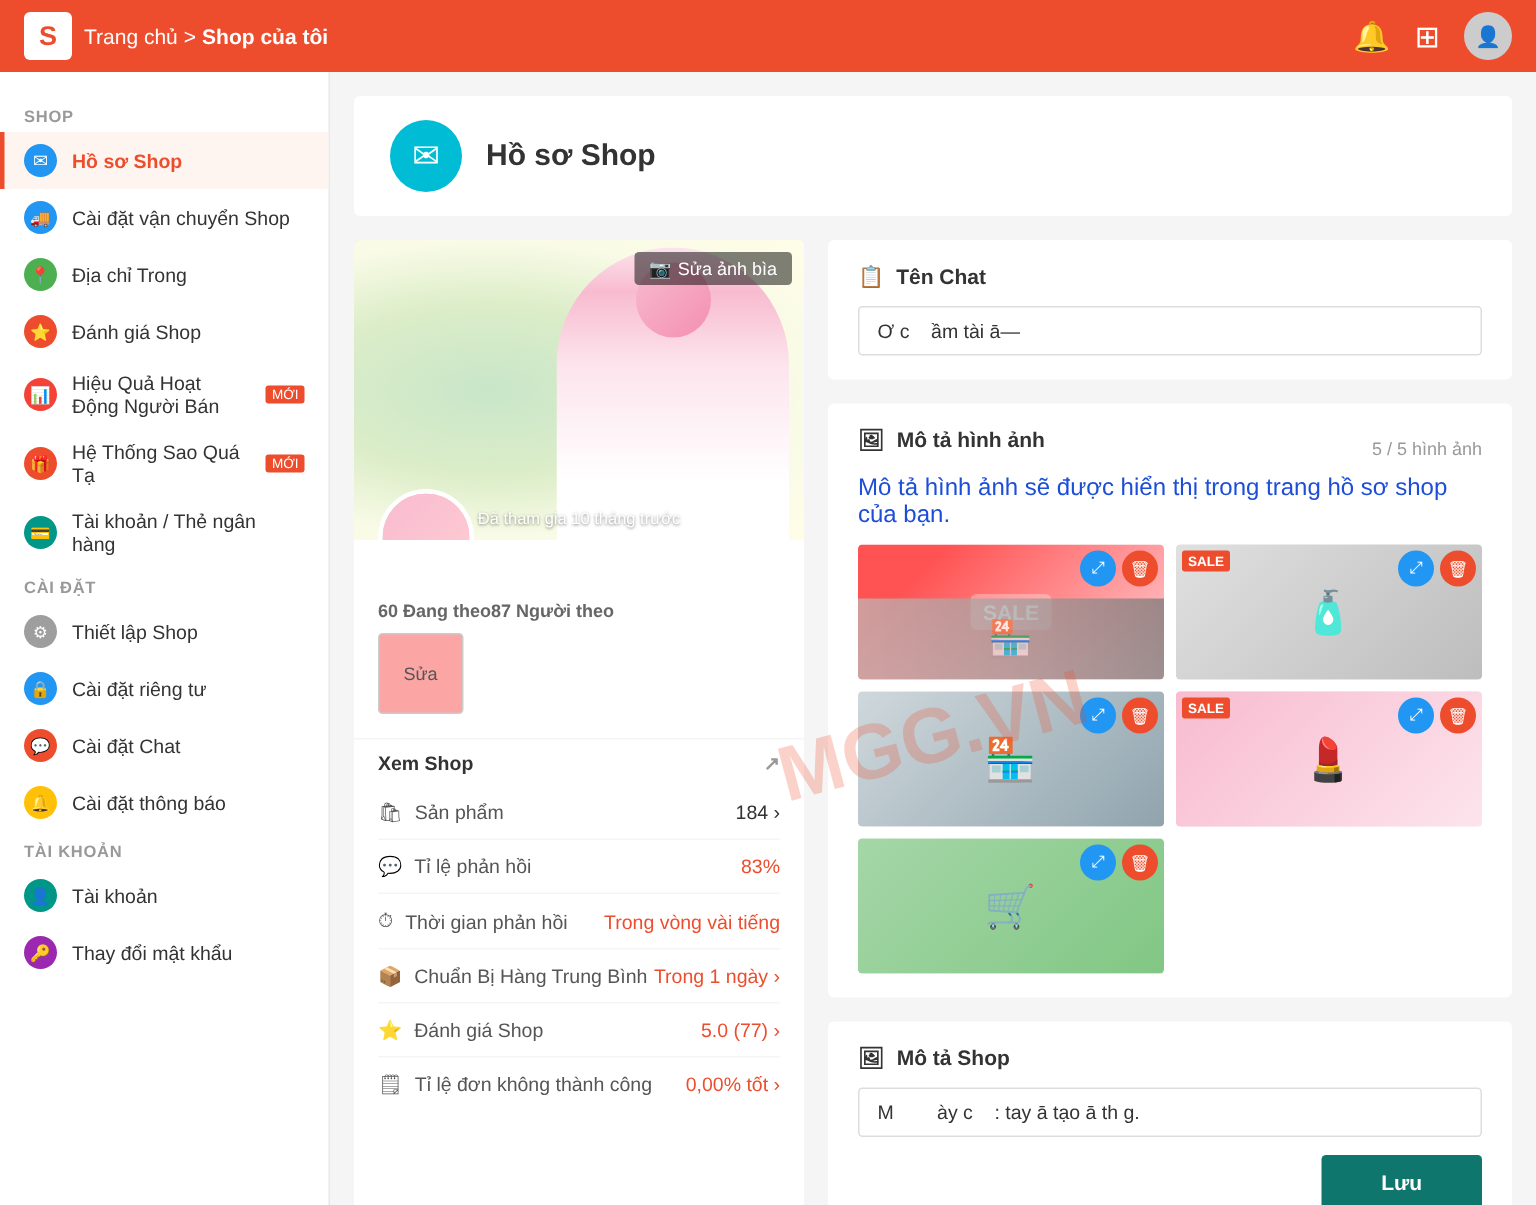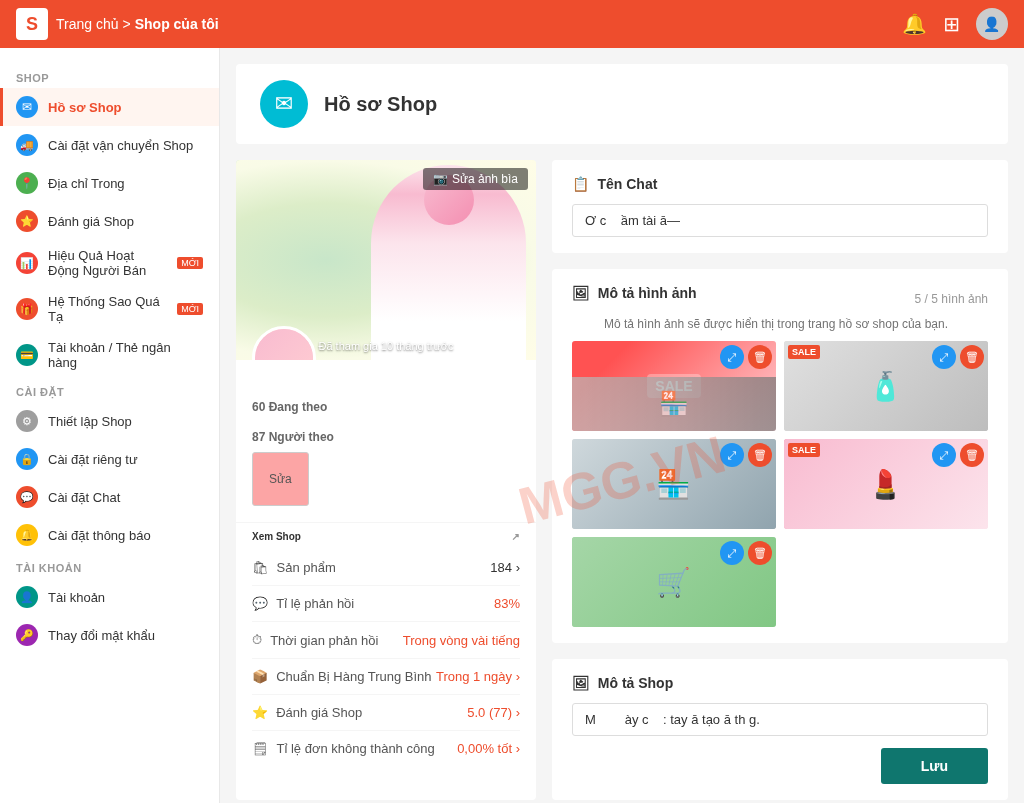--- a/index.html
+++ b/index.html
@@ -150,35 +150,34 @@
     .joined-text {
       position: absolute; bottom: 8px; left: 50%;
       transform: translateX(-50%);
       color: white; font-size: 11px; white-space: nowrap;
       text-shadow: 0 1px 2px rgba(0,0,0,0.5);
     }
     .shop-info {
       padding: 40px 16px 16px;
     }
     .shop-follow {
-      display: flex; gap: 16px; font-size: 12px; color: #666;
+      display: flex; gap: 0; font-size: 12px; color: #666;
       margin-bottom: 8px;
-      flex-direction: column;
     }
     .shop-follow span { font-weight: bold; }
     .edit-btn-small {
       background: #fca5a5; border: 1px solid #ccc;
       padding: 19px 16px; border-radius: 3px;
       font-size: 12px; cursor: pointer; color: #555;
     }
     .view-shop-bar {
       display: flex; align-items: flex-end; justify-content: space-between;
       padding: 8px 16px;
       border-top: 1px solid #f5f5f5;
-      font-size: 10px; color: #333; font-weight: bold;
+      font-size: 13px; color: #333; font-weight: bold;
     }
     .shop-stats {
       padding: 0 16px 16px;
     }
     .stat-row {
       display: flex; align-items: center; justify-content: space-between;
       padding: 10px 0;
       border-bottom: 1px solid #f5f5f5;
       font-size: 13px;
     }
@@ -210,21 +209,21 @@
       width: 100%; border: 1px solid #ddd; border-radius: 3px;
       padding: 8px 12px; font-size: 13px; color: #333;
       outline: none;
     }
 
     
     .gallery-header {
       display: flex; align-items: center; justify-content: space-between;
       margin-bottom: 4px;
     }
-    .gallery-note { font-size: 12px; color: #737373; margin-bottom: 10px; margin-left: 32px; }
+    .gallery-note { font-size: 16px; color: #1d4ed8; margin-bottom: 10px; }
     .image-grid {
       display: grid;
       grid-template-columns: 1fr 1fr;
       gap: 8px;
     }
     .image-thumb {
       position: relative;
       height: 90px;
       border-radius: 3px;
       overflow: hidden;

